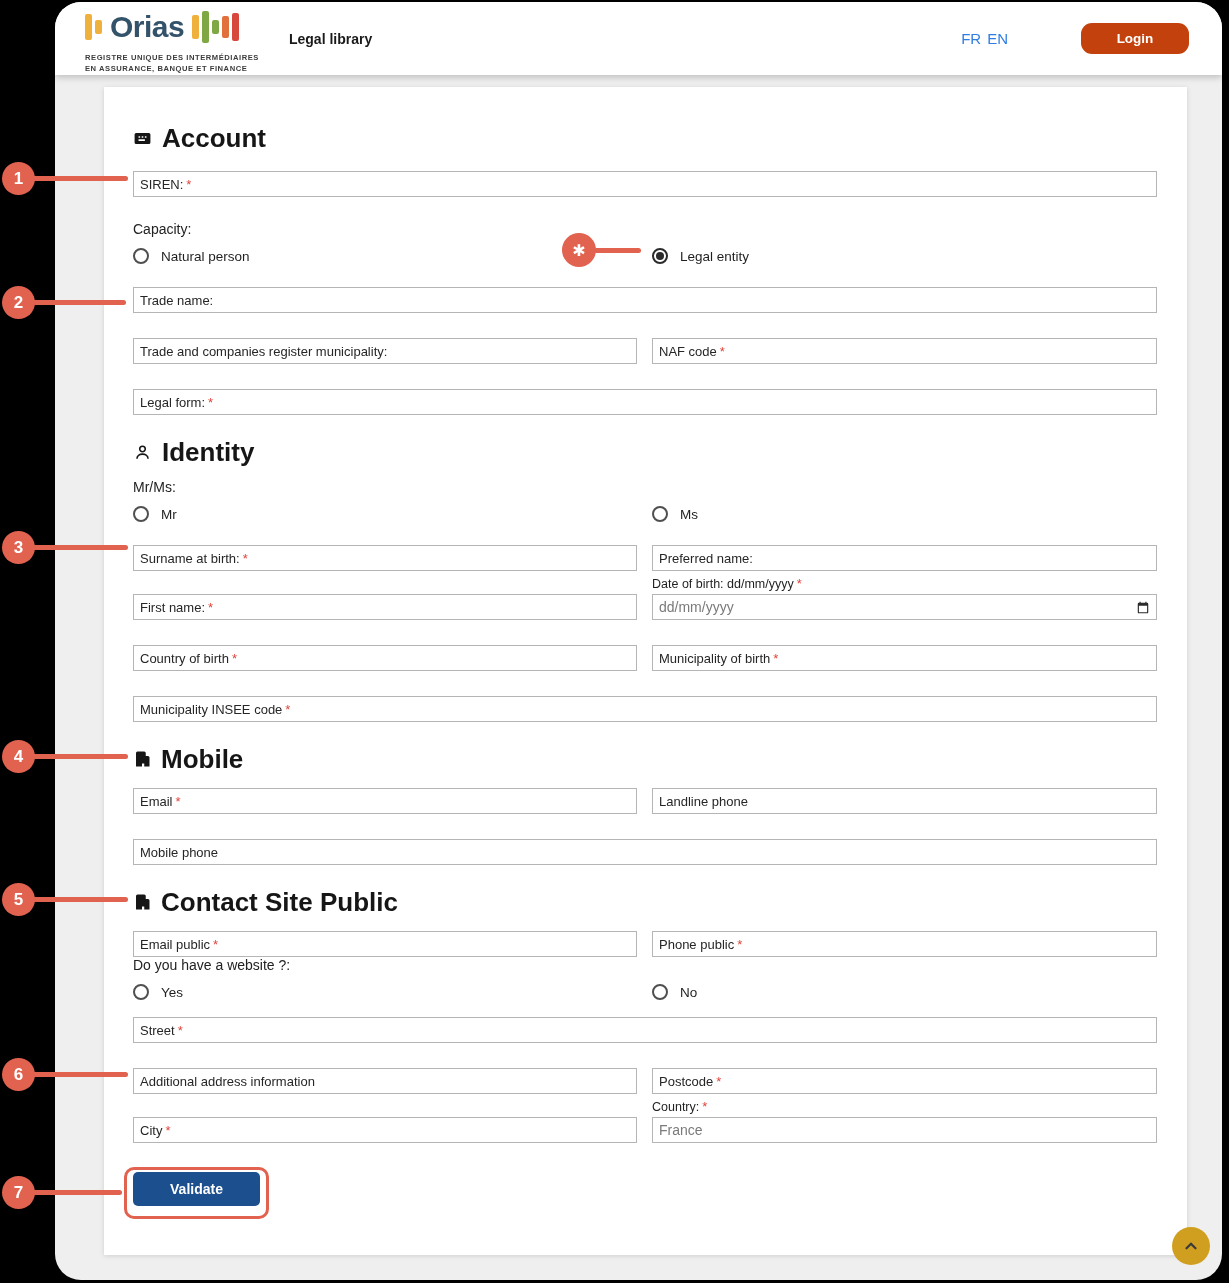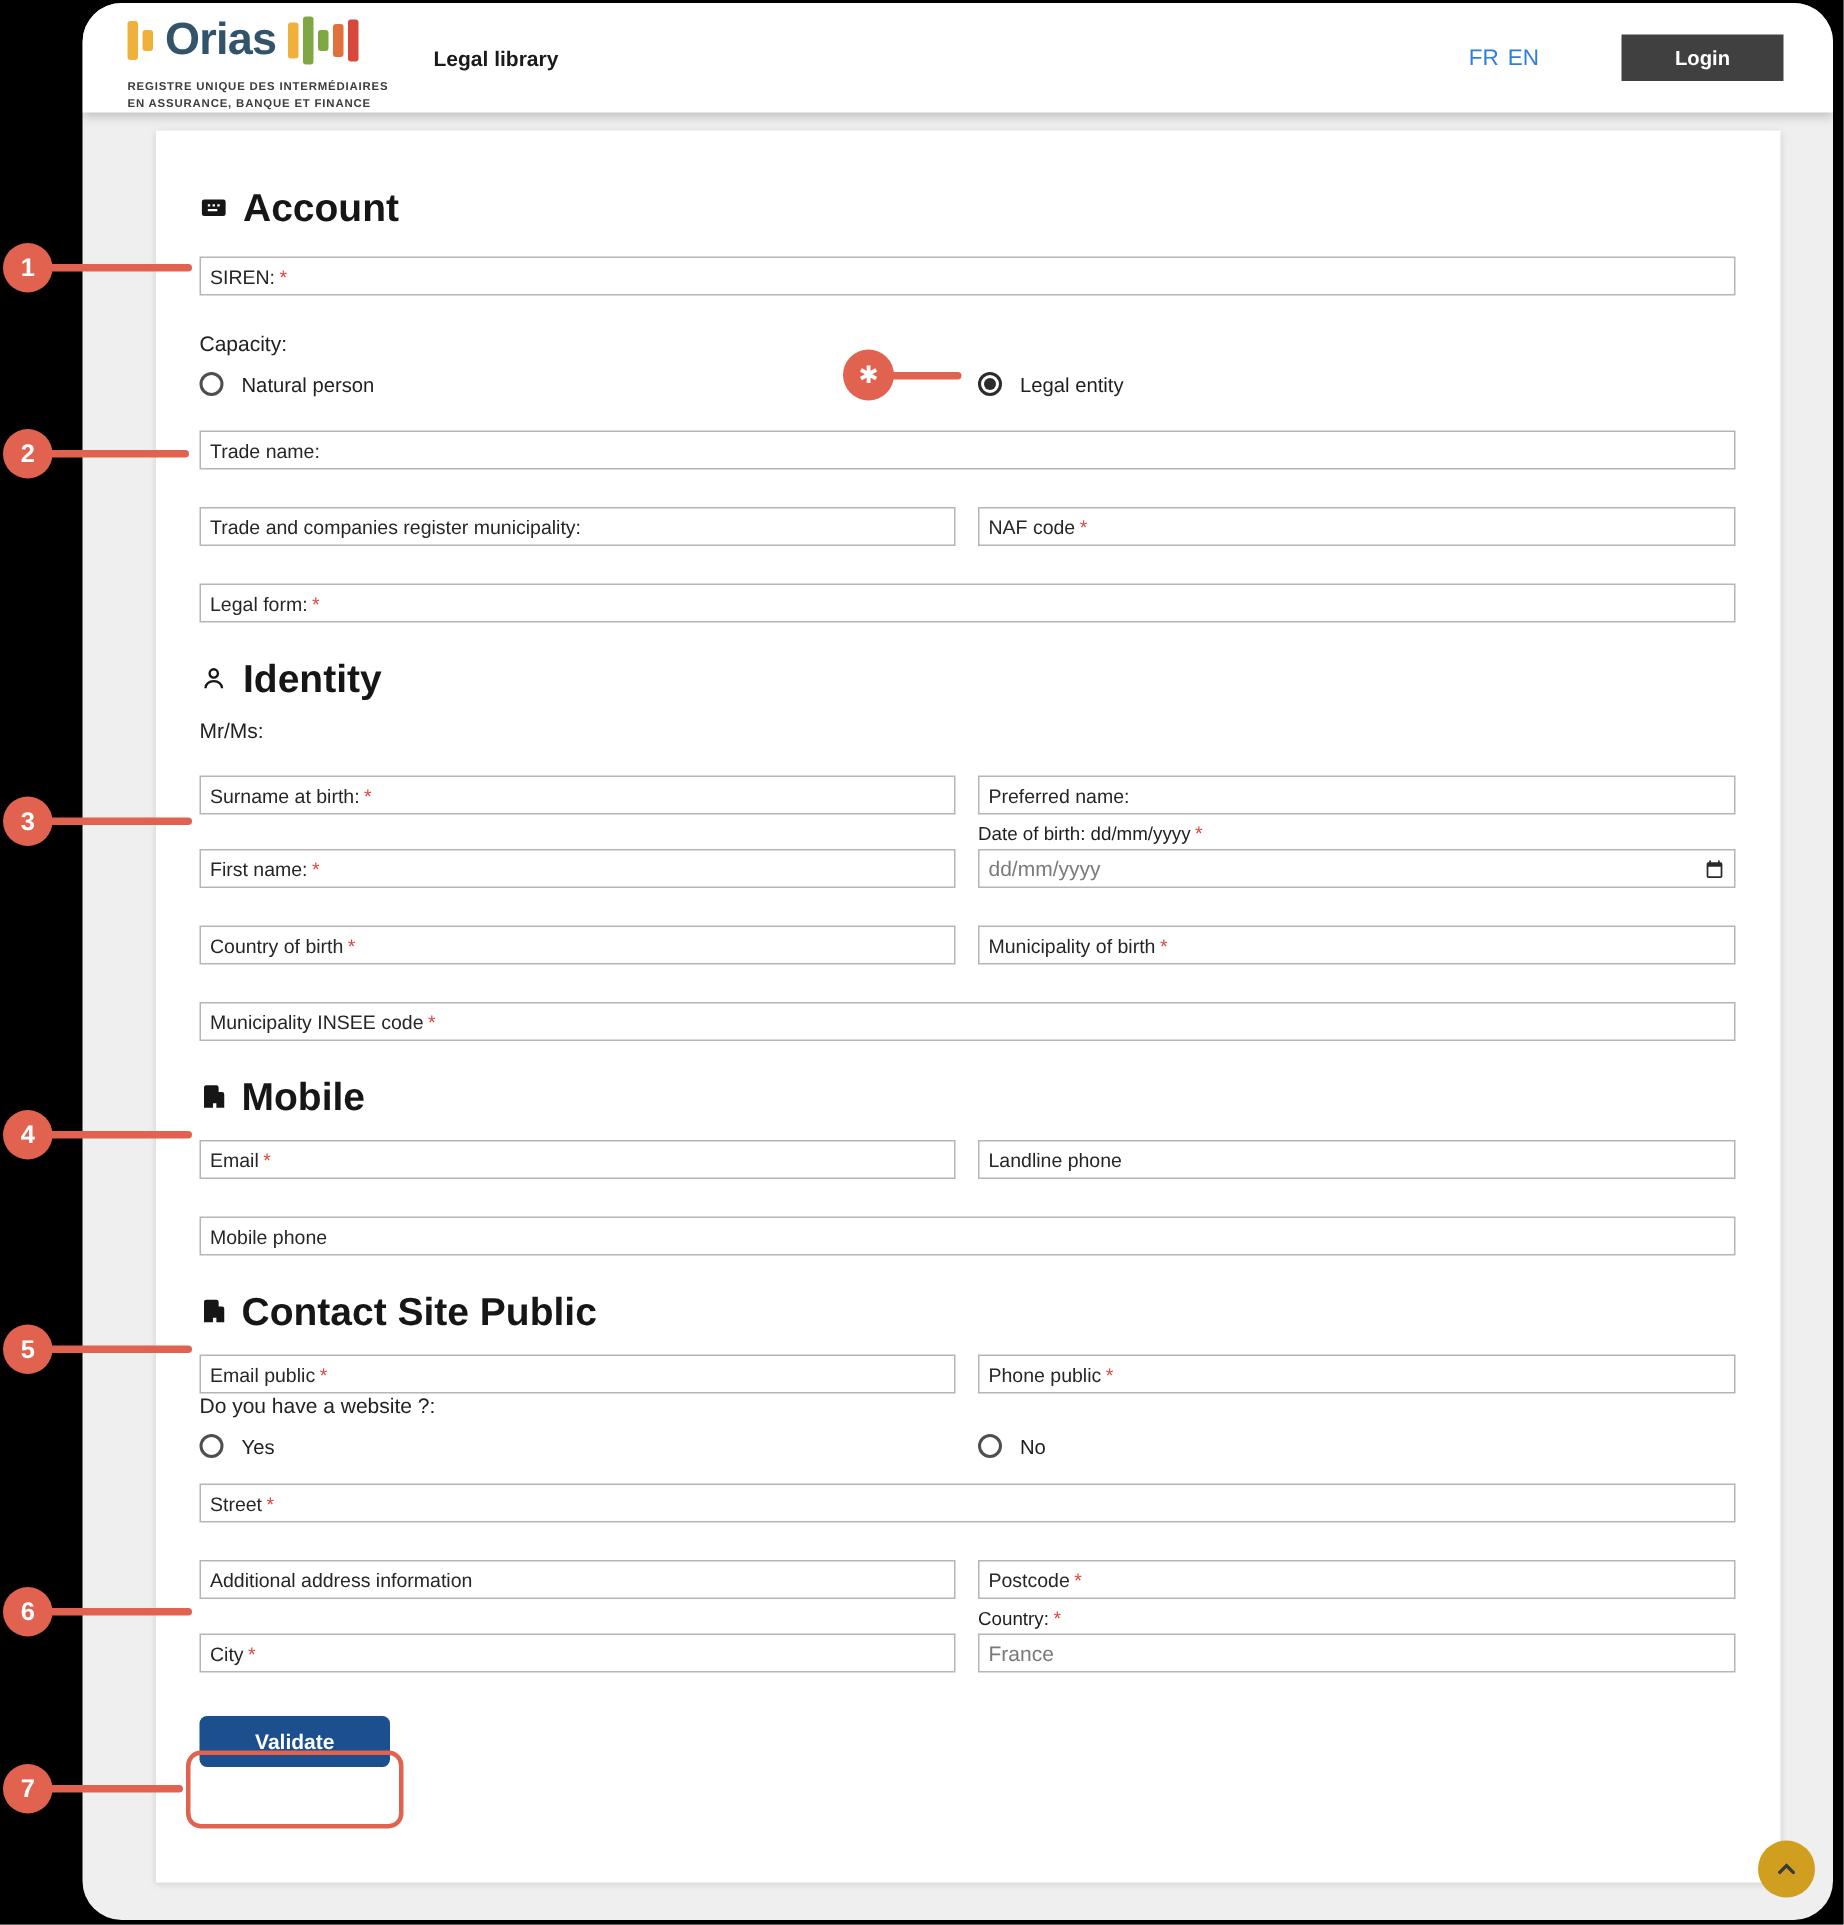--- a/index.html
+++ b/index.html
@@ -18,22 +18,22 @@
   .logo-line { display:flex; align-items:center; gap:3px; height:46px; }
   .lbar { width:7px; border-radius:2px; }
   .lb-gold { background:#F0B13C; } .lb-green { background:#7FA844; }
   .lb-orange { background:#E2703C; } .lb-red { background:#D8473C; }
   .logo-text { font-size:30px; font-weight:bold; color:#33536B; margin:0 5px; letter-spacing:-0.5px; }
   .tagline { font-size:7.6px; font-weight:bold; color:#3C3C3C; letter-spacing:0.55px; line-height:1.45; margin-top:2px; }
   .nav-title { margin-left:30px; font-size:14px; font-weight:bold; color:#1a1a1a; }
   .header-right { margin-left:auto; display:flex; align-items:center; }
   .lang { color:#2F7DE1; font-size:15px; cursor:pointer; }
   .lang + .lang { margin-left:6px; }
-  .login-btn { margin-left:55px; margin-right:33px; width:108px; height:31px; background:#404040; color:#fff;
-               font-size:13.5px; font-weight:bold; border:none; border-radius:0; cursor:pointer; }
+  .login-btn { margin-left:73px; margin-right:33px; width:108px; height:31px; background:#c2410c; color:#fff;
+               font-size:13.5px; font-weight:bold; border:none; border-radius:11px; cursor:pointer; }
 
   
   .card { position:relative; z-index:1; margin:12px 0 0 49px; width:1083px; min-height:1168px; background:#fff;
           box-shadow:0 1px 5px rgba(0,0,0,0.13); padding:38px 30px 45px 29px; }
 
   .section-h { display:flex; align-items:center; gap:10px; height:26px; font-size:26px; font-weight:600; color:#161616; }
   .section-h svg { flex:0 0 auto; }
 
   .row { display:grid; grid-template-columns:504px 505px; column-gap:15px; align-items:end; }
   .row.single { grid-template-columns:1024px; }
@@ -169,20 +169,30 @@
       
       <div class="section-h mt24">
         <svg width="19" height="19" viewBox="0 0 24 24">
             <path fill="none" stroke="#161616" stroke-width="2" d="M12 11a3.5 3.5 0 1 0 0-7 3.5 3.5 0 0 0 0 7zm-7 9c0-3.6 3.1-6 7-6s7 2.4 7 6"></path>
           </svg>
         <span>Identity</span>
       </div>
 
       <div class="plain-label mt14">Mr/Ms:</div>
 
+      <div class="radio-row mt10">
+        <div class="radio-opt">
+          <span class="radio"></span>
+          <span class="radio-label">Mr</span>
+        </div>
+        <div class="radio-opt">
+          <span class="radio"></span>
+          <span class="radio-label">Ms</span>
+        </div>
+      </div>
 
       <div class="row mt22">
         <div class="fieldbox">
           <span>Surname at birth:</span>
           <span class="req">*</span>
         </div>
         <div class="fieldbox">
           <span>Preferred name:</span>
         </div>
       </div>

